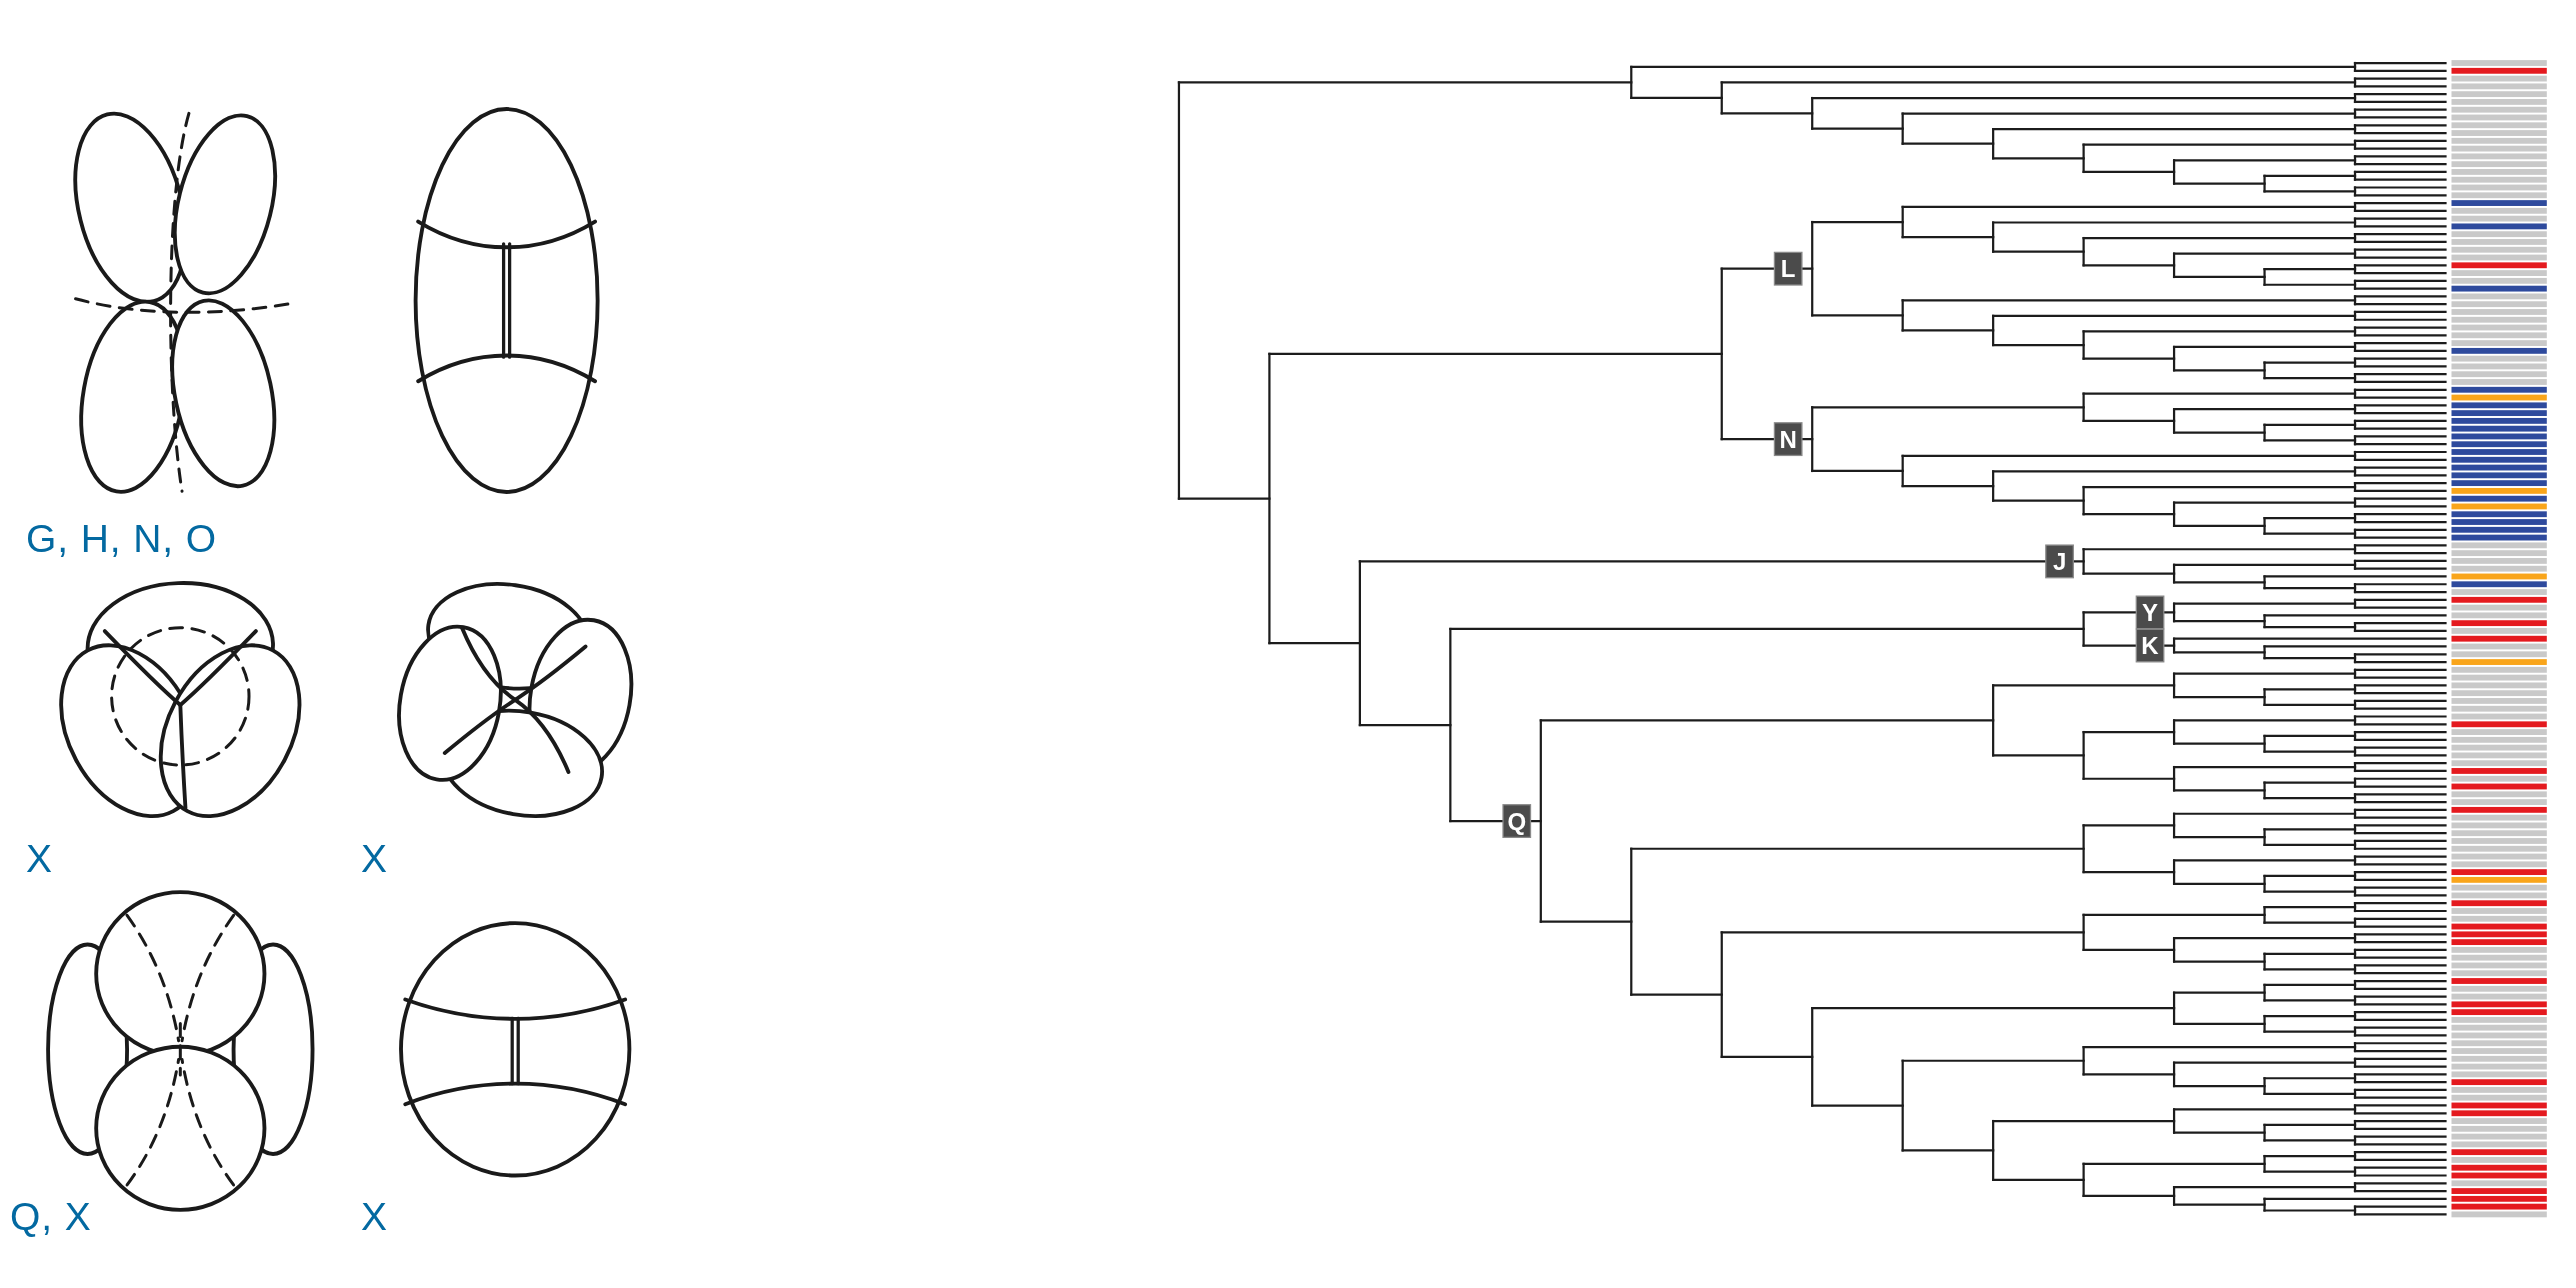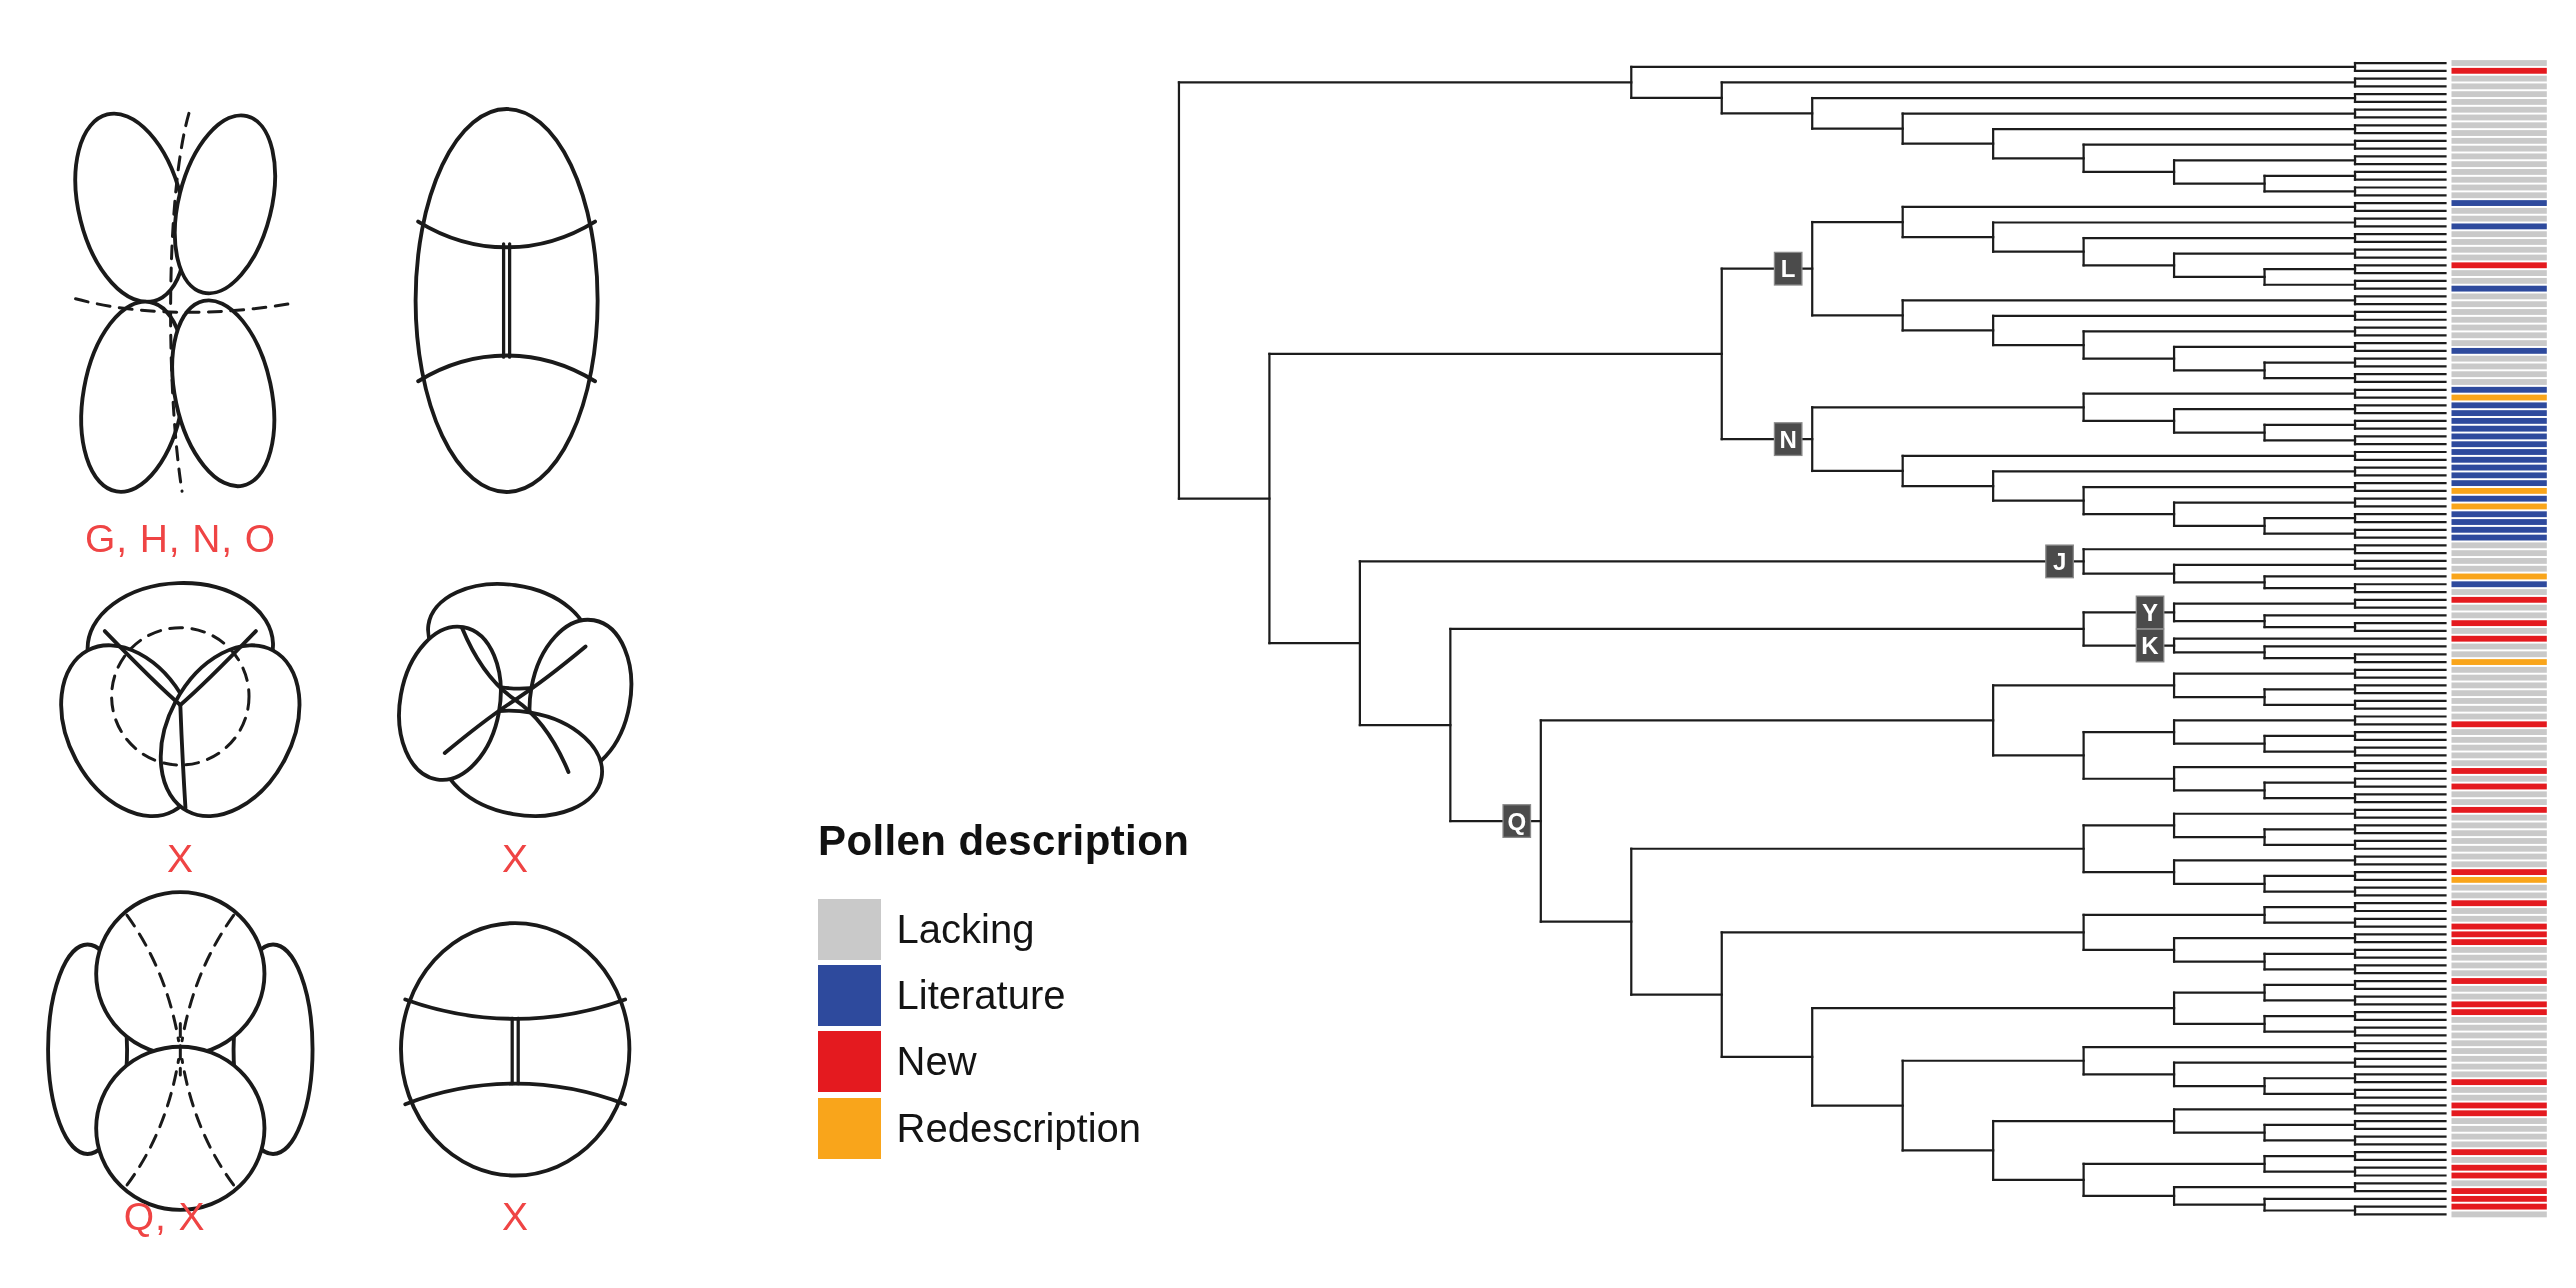--- a/index.html
+++ b/index.html
@@ -2,22 +2,22 @@
 <html style="font-size:13.7px"><head>
 <meta charset="utf-8">
 <style>
   html,body{margin:0;padding:0;background:#fff;}
   .figure{
     position:relative;width:2576px;height:1288px;background:#fff;overflow:hidden;
     font-family:"Liberation Sans", sans-serif;color:#111;
   }
   svg{position:absolute;left:0;top:0;}
   .dlabel{
-    position:absolute;width:309px;text-align:center;
-    font-size:39px;color:#ef4444;letter-spacing:0.9px;
+    position:absolute;width:309px;
+    font-size:39px;color:#0369a1;letter-spacing:0.9px;
   }
   .legend{position:absolute;left:818px;top:817px;}
   .legend-title{font-size:42px;font-weight:bold;color:#111;margin-bottom:34px;letter-spacing:0.4px;}
   .legend-item{display:flex;align-items:center;margin-bottom:5.2px;height:61px;}
   .legend-swatch{display:inline-block;width:63px;height:61px;margin-right:15.5px;flex:0 0 auto;}
   .legend-label{font-size:40px;color:#141414;}
 </style>
 </head>
 <body>
 
@@ -127,39 +127,20 @@
       </g>
     </g>
   </svg>
 
   <div class="dlabel" style="left:26px;top:517px;">G, H, N, O</div>
   <div class="dlabel" style="left:26px;top:837px;">X</div>
   <div class="dlabel" style="left:361px;top:837px;">X</div>
   <div class="dlabel" style="left:10px;top:1195px;">Q, X</div>
   <div class="dlabel" style="left:361px;top:1195px;">X</div>
 
-  <div class="legend">
-    <div class="legend-title">Pollen description</div>
-    <div class="legend-item">
-      <span class="legend-swatch" style="background: rgb(201, 201, 201);"></span>
-      <span class="legend-label">Lacking</span>
-    </div>
-    <div class="legend-item">
-      <span class="legend-swatch" style="background: rgb(46, 74, 157);"></span>
-      <span class="legend-label">Literature</span>
-    </div>
-    <div class="legend-item">
-      <span class="legend-swatch" style="background: rgb(228, 26, 31);"></span>
-      <span class="legend-label">New</span>
-    </div>
-    <div class="legend-item">
-      <span class="legend-swatch" style="background: rgb(249, 165, 27);"></span>
-      <span class="legend-label">Redescription</span>
-    </div>
-  </div>
 
   <svg id="tree-svg" width="2576" height="1288" viewBox="0 0 3000 1500">
       <g stroke="#1c1c1c" stroke-width="2.6" stroke-linecap="square">
         <line x1="1373" y1="95.97921875000002" x2="1373" y2="580.6195434570313"></line>
         <line x1="1373" y1="95.97921875000002" x2="1899.7857142857142" y2="95.97921875000002"></line>
         <line x1="1899.7857142857142" y1="77.93" x2="1899.7857142857142" y2="114.02843750000002"></line>
         <line x1="1899.7857142857142" y1="77.93" x2="2742.6428571428573" y2="77.93"></line>
         <line x1="2742.6428571428573" y1="73.4" x2="2742.6428571428573" y2="82.46000000000001"></line>
         <line x1="2742.6428571428573" y1="73.4" x2="2848" y2="73.4"></line>
         <line x1="2742.6428571428573" y1="82.46000000000001" x2="2848" y2="82.46000000000001"></line>

